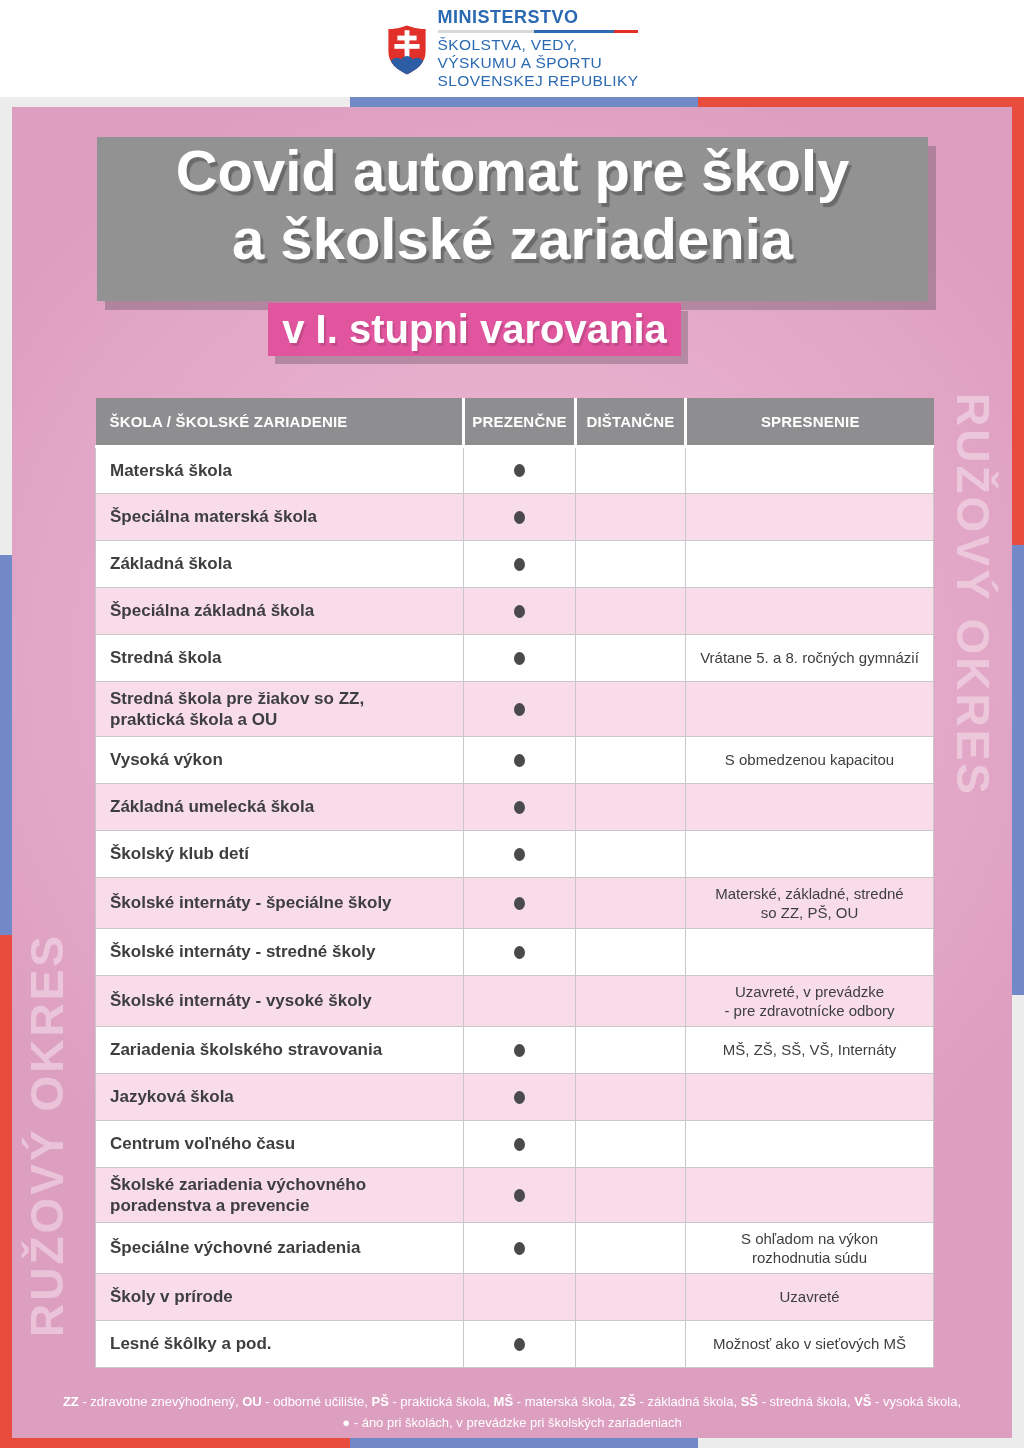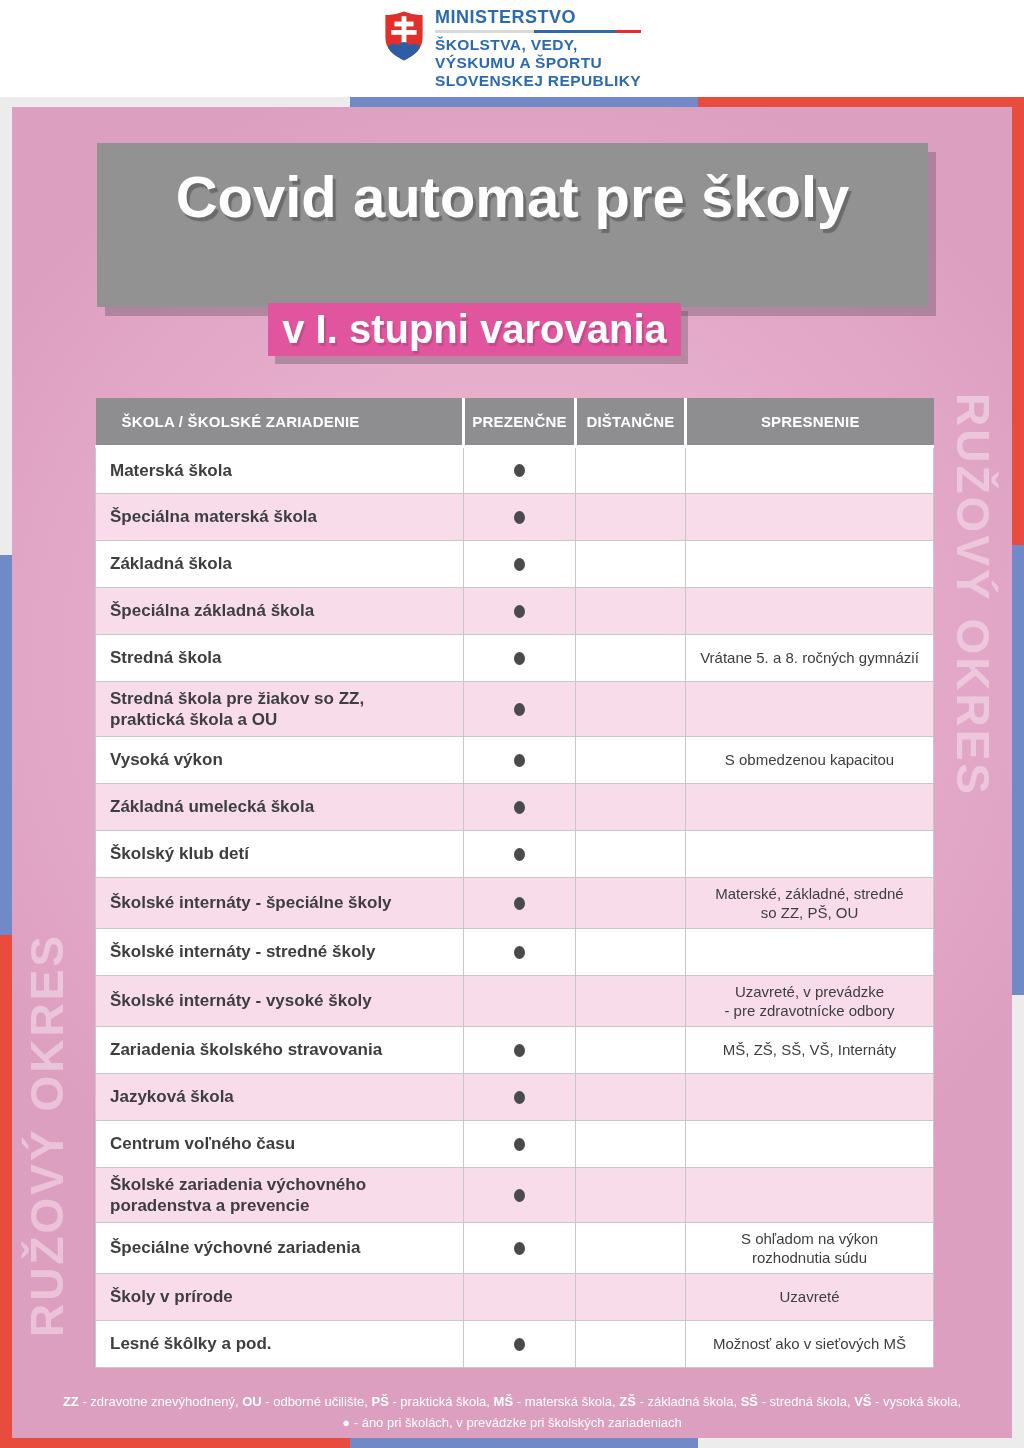--- a/index.html
+++ b/index.html
@@ -2,55 +2,55 @@
 <html><head>
 <meta charset="utf-8">
 <style>
   * { margin:0; padding:0; box-sizing:border-box; }
   html,body { background:#fff; }
   body { font-family:"Liberation Sans", sans-serif; }
   .page { position:relative; width:1024px; height:1448px; background:#ffffff; overflow:hidden; }
 
   
   .ministry-header { position:absolute; left:0; top:0; width:1024px; height:97px; background:#ffffff; display:flex; align-items:center; justify-content:center; }
-  .logo-wrap { display:flex; align-items:flex-start; gap:10px; }
+  .logo-wrap { display:flex; align-items:center; gap:10px; }
   .emblem { width:42px; height:52px; margin-top:3px; }
   .ministry-text { display:flex; flex-direction:column; }
   .ministry-title { color:#2b6ab2; font-weight:bold; font-size:18px; letter-spacing:0.5px; }
   .tricolor-line { display:flex; height:3px; width:100%; margin:2px 0 3px 0; }
   .tricolor-line .g { background:#d9d9d9; width:48%; }
   .tricolor-line .b { background:#2b6ab2; width:40%; }
   .tricolor-line .r { background:#e1302a; width:12%; }
-  .ministry-line { color:#2b6ab2; font-weight:bold; font-size:15.5px; line-height:18px; letter-spacing:0.4px; }
+  .ministry-line { color:#2b6ab2; font-weight:normal; font-size:15.5px; line-height:18px; letter-spacing:0.4px; }
   .seg { position:absolute; }
   .c-gray { background:#ececec; } .c-blue { background:#7289c7; } .c-red { background:#e84c3d; }
 
   
   .pink-panel { position:absolute; left:12px; top:107px; width:1000px; height:1331px;
     background:radial-gradient(ellipse 62% 46% at 50% 42%, #eebcd2 0%, #e6accb 55%, #dd9fc0 100%); }
 
   .watermark { position:absolute; font-weight:bold; font-size:46px; letter-spacing:3px; color:rgba(255,255,255,0.38); writing-mode:vertical-rl; white-space:nowrap; }
   .watermark.right { right:12px; top:286px; }
   .watermark.left { left:8px; top:826px; transform:rotate(180deg); }
 
   
-  .title-box { position:absolute; left:85px; top:36px; width:831px; height:164px; background:#929292;
-    box-shadow:8px 9px 0 rgba(90,75,85,0.35); text-align:center; padding-top:20px; }
+  .title-box { position:absolute; left:85px; top:30px; width:831px; height:164px; background:#929292;
+    box-shadow:8px 9px 0 rgba(90,75,85,0.35); text-align:center; padding-top:0; }
   .title-line { color:#ffffff; font-weight:bold; font-size:58px; line-height:68px; letter-spacing:0px;
     text-shadow:3px 4px 1px rgba(75,75,75,0.55); }
   .badge-box { position:absolute; left:256px; top:196px; width:413px; height:53px; background:#e0559e;
     box-shadow:7px 8px 0 rgba(90,75,85,0.35); display:flex; align-items:center; justify-content:center; }
   .badge-text { color:#ffffff; font-weight:bold; font-size:40px; text-shadow:2px 3px 0 rgba(0,0,0,0.12); }
 
   
   table.school-table { position:absolute; left:83px; top:291px; width:838px; border-collapse:collapse; table-layout:fixed; }
   .school-table th { background:#8e8e90; color:#ffffff; font-size:15px; font-weight:bold; height:48px;
     border-right:3px solid #ffffff; border-bottom:3px solid #ffffff; letter-spacing:0.2px; }
   .school-table th:last-child { border-right:none; }
-  .school-table th.h-school { text-align:left; padding-left:26px; }
+  .school-table th.h-school { text-align:left; padding-left:14px; }
   .school-table td { border:1.5px solid #c8c8c8; height:47px; padding:6px 8px; color:#3e3e40; }
   .row-white td { background:#ffffff; }
   .row-pink td { background:#f8dcea; }
   td.c-name { text-align:left; font-weight:bold; font-size:17px; line-height:21px; padding-left:14px; white-space:pre-line; }
   td.c-dot { text-align:center; }
   td.c-spres { text-align:center; font-size:15px; line-height:19px; white-space:pre-line; }
   .dot { display:inline-block; width:11px; height:13px; border-radius:50%; background:#4a4a4c; vertical-align:middle; }
 
   
   .legend { position:absolute; left:50px; top:1284px; width:900px; text-align:center; color:#ffffff; font-size:13px; line-height:21px; }
@@ -117,20 +117,21 @@
     <div class="seg c-gray" style="left:698px;top:1438px;width:326px;height:10px;"></div>
   </div>
 
   <div class="pink-panel">
 
     <div class="watermark right">RUŽOVÝ OKRES</div>
     <div class="watermark left">RUŽOVÝ OKRES</div>
 
     <div class="title-box">
       <div class="title-line">Covid automat pre školy</div>
+      <div class="title-line">a školské zariadenia</div>
     </div>
     <div class="badge-box">
       <span class="badge-text">v I. stupni varovania</span>
     </div>
 
     <table class="school-table">
       <colgroup>
           <col style="width:368px">
           <col style="width:112px">
           <col style="width:110px">

